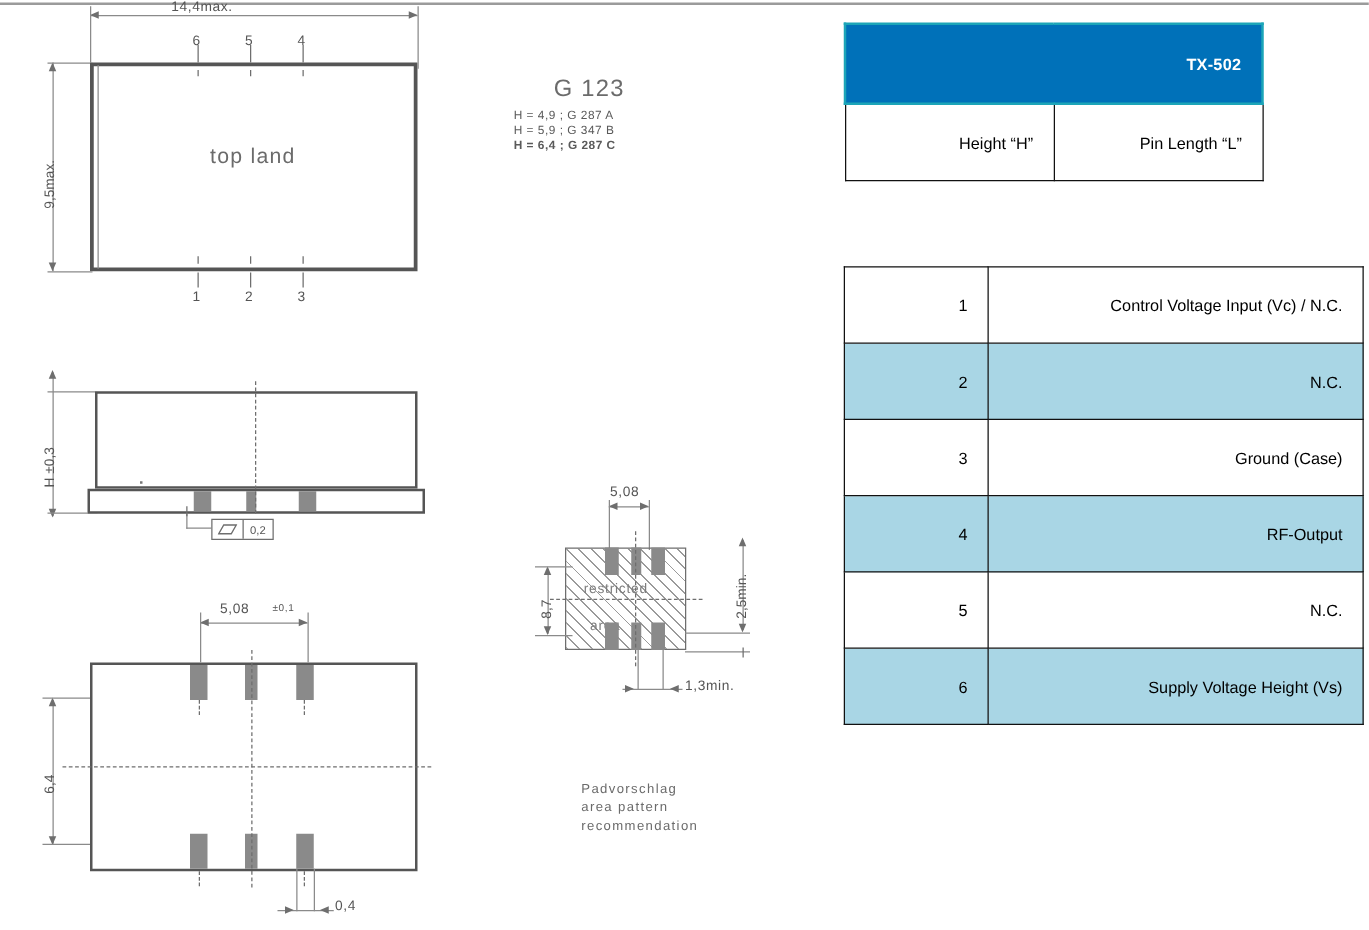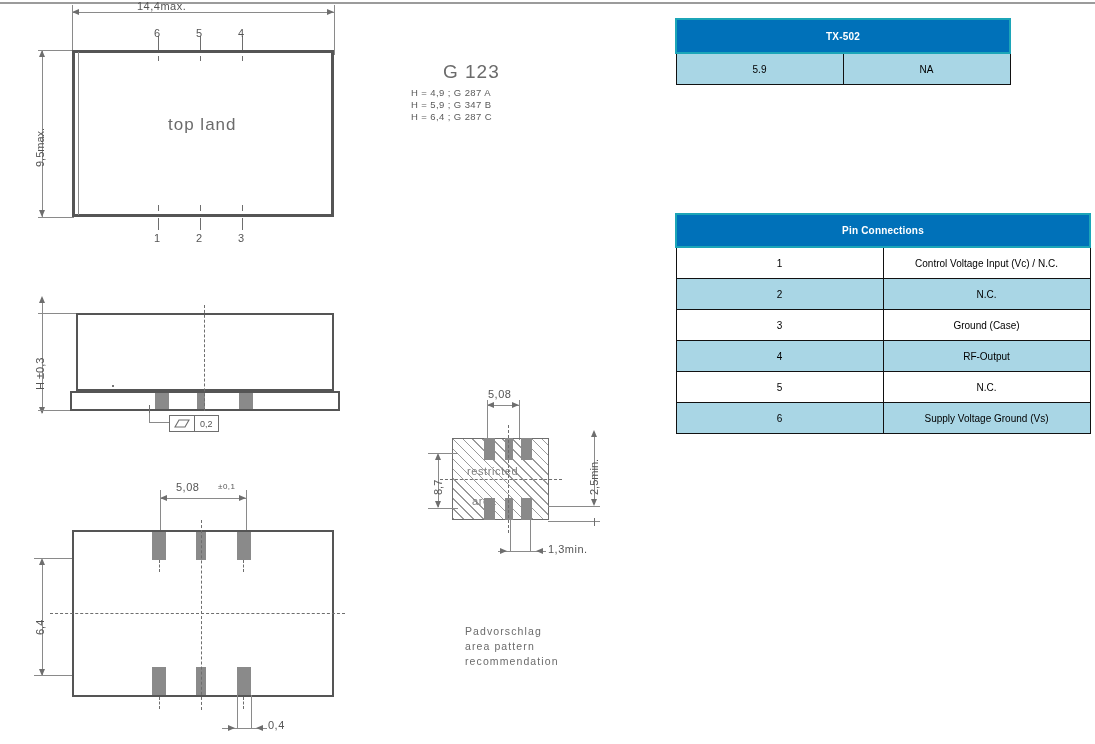--- a/index.html
+++ b/index.html
@@ -27,22 +27,22 @@
   .arrow-d{position:absolute;width:0;height:0;border-left:3px solid transparent;border-right:3px solid transparent;border-top:7px solid #6e6e6e;}
   .vtext{position:absolute;font-size:11px;color:#555;white-space:nowrap;
          transform:rotate(-90deg);transform-origin:0 0;}
 
   
   .g287-title{position:absolute;font-size:19px;color:#6b6b6b;letter-spacing:1px;}
   .g287-line{position:absolute;font-size:9.5px;color:#5a5a5a;letter-spacing:.4px;white-space:nowrap;}
 
   
   .tbl{position:absolute;border-collapse:collapse;table-layout:fixed;}
-  .tbl td{border:1.5px solid #111;font-size:10px;text-align:center;
-          font-family:"Liberation Sans",sans-serif;padding:1px;}
+  .tbl td{border:1.5px solid #111;font-size:13px;text-align:right;
+          font-family:"Liberation Sans",sans-serif;padding:16px;}
   .thead-cell{background:#0071b9;color:#fff;font-weight:bold;font-size:16px;
               border:2px solid #1ca5b8 !important;letter-spacing:.2px;}
   .row-alt{background:#a9d6e5;}
   .row-plain{background:#fff;}
 
   
   .hatch{
     position:absolute;
     background-image:repeating-linear-gradient(45deg,
        #9a9a9a 0px,#9a9a9a 1px,transparent 1px,transparent 7px);
@@ -180,21 +180,21 @@
     <div class="hline" style="left:222px;top:728px;width:45px;"></div>
     <div class="arrow-r" style="left:228px;top:725px;"></div>
     <div class="arrow-l" style="left:256px;top:725px;"></div>
     <div class="dimtxt" style="left:268px;top:719px;">0,4</div>
   </div>
 
   <div>
     <div class="g287-title" style="left:443px;top:61px;">G 123</div>
     <div class="g287-line" style="left:411px;top:87px;">H = 4,9 ; G 287 A</div>
     <div class="g287-line" style="left:411px;top:99px;">H = 5,9 ; G 347 B</div>
-    <div class="g287-line" style="left:411px;top:111px;">H = 6,4 ; G 287 C</div>
+    <div class="g287-line" style="left:411px;top:111px;font-weight:bold;">H = 6,4 ; G 287 C</div>
   </div>
 
   <div>
 
     <div class="hline" style="left:487px;top:405px;width:32px;"></div>
     <div class="arrow-l" style="left:487px;top:402px;"></div>
     <div class="arrow-r" style="left:512px;top:402px;"></div>
     <div class="vline" style="left:487px;top:400px;height:40px;"></div>
     <div class="vline" style="left:519px;top:400px;height:40px;"></div>
     <div class="dimtxt" style="left:488px;top:388px;">5,08</div>
@@ -239,31 +239,28 @@
     <div class="caption" style="left:465px;top:639px;">area pattern</div>
     <div class="caption" style="left:465px;top:654px;text-align:center;">recommendation</div>
   </div>
 
   <table class="tbl" style="left:675px;top:18px;width:336px;">
     <tbody>
       <tr>
         <td colspan="2" class="thead-cell" style="height:30px;">TX-502</td>
       </tr>
       <tr>
-        <td class="row-alt" style="height:28px;">5.9</td>
-        <td class="row-alt" style="height:28px;">NA</td>
+        <td class="row-plain" style="height:28px;width:155px;">Height “H”</td>
+        <td class="row-plain" style="height:28px;">Pin Length “L”</td>
       </tr>
     </tbody>
   </table>
 
   <table class="tbl" style="left:675px;top:213px;width:416px;">
     <tbody>
-      <tr>
-        <td colspan="2" class="thead-cell" style="height:29px;">Pin Connections</td>
-      </tr>
       <tr class="row-plain">
         <td style="height:28px;width:82px;">1</td>
         <td style="height:28px;">Control Voltage Input (Vc) / N.C.</td>
       </tr>
       <tr class="row-alt">
         <td style="height:28px;">2</td>
         <td style="height:28px;">N.C.</td>
       </tr>
       <tr class="row-plain">
         <td style="height:28px;">3</td>
@@ -272,18 +269,18 @@
       <tr class="row-alt">
         <td style="height:28px;">4</td>
         <td style="height:28px;">RF-Output</td>
       </tr>
       <tr class="row-plain">
         <td style="height:28px;">5</td>
         <td style="height:28px;">N.C.</td>
       </tr>
       <tr class="row-alt">
         <td style="height:28px;">6</td>
-        <td style="height:28px;">Supply Voltage Ground (Vs)</td>
+        <td style="height:28px;">Supply Voltage Height (Vs)</td>
       </tr>
     </tbody>
   </table>
 
 </div>
 
 </body></html>

